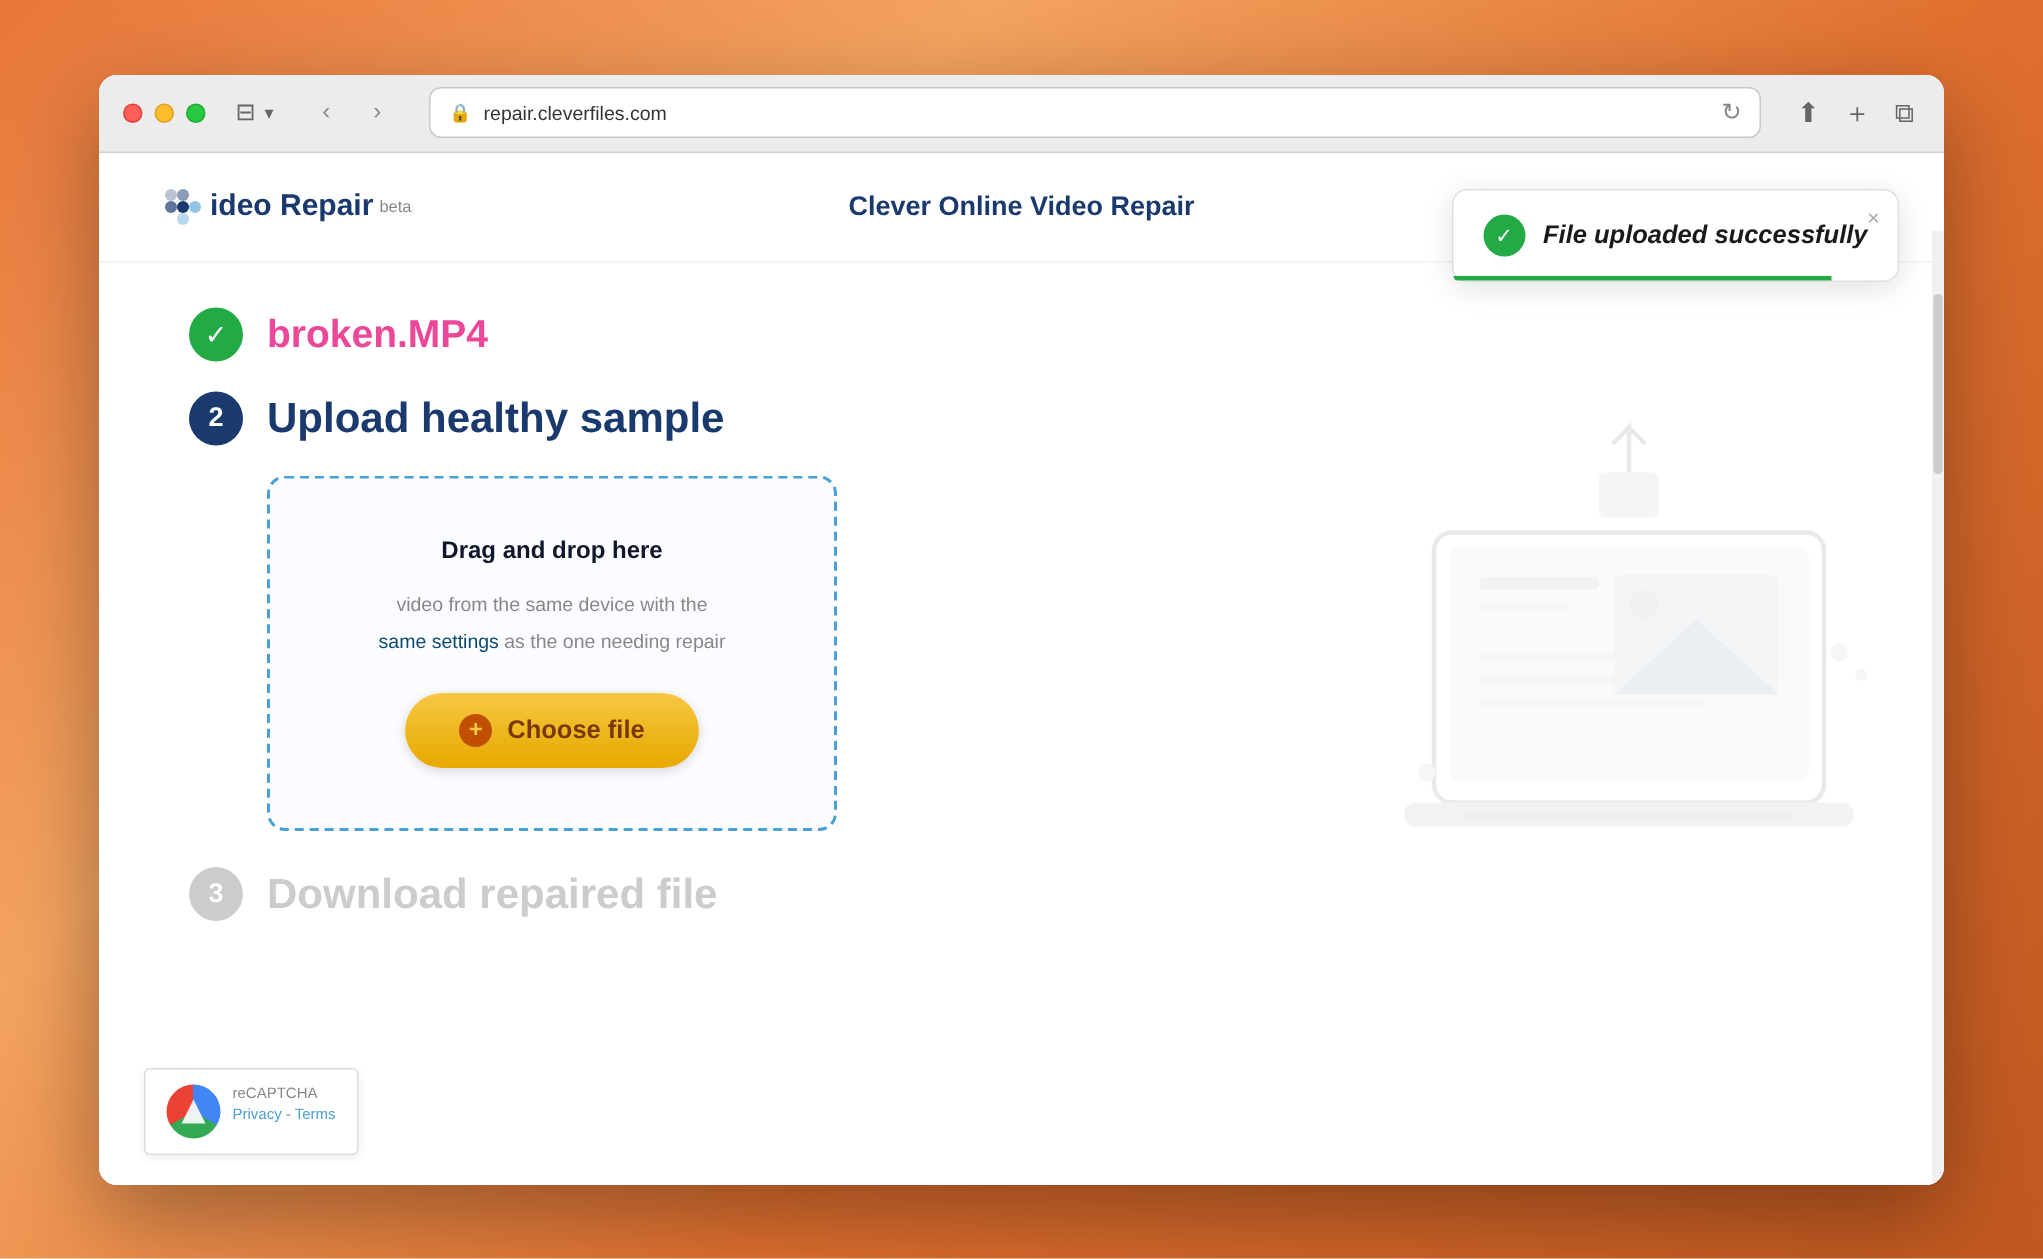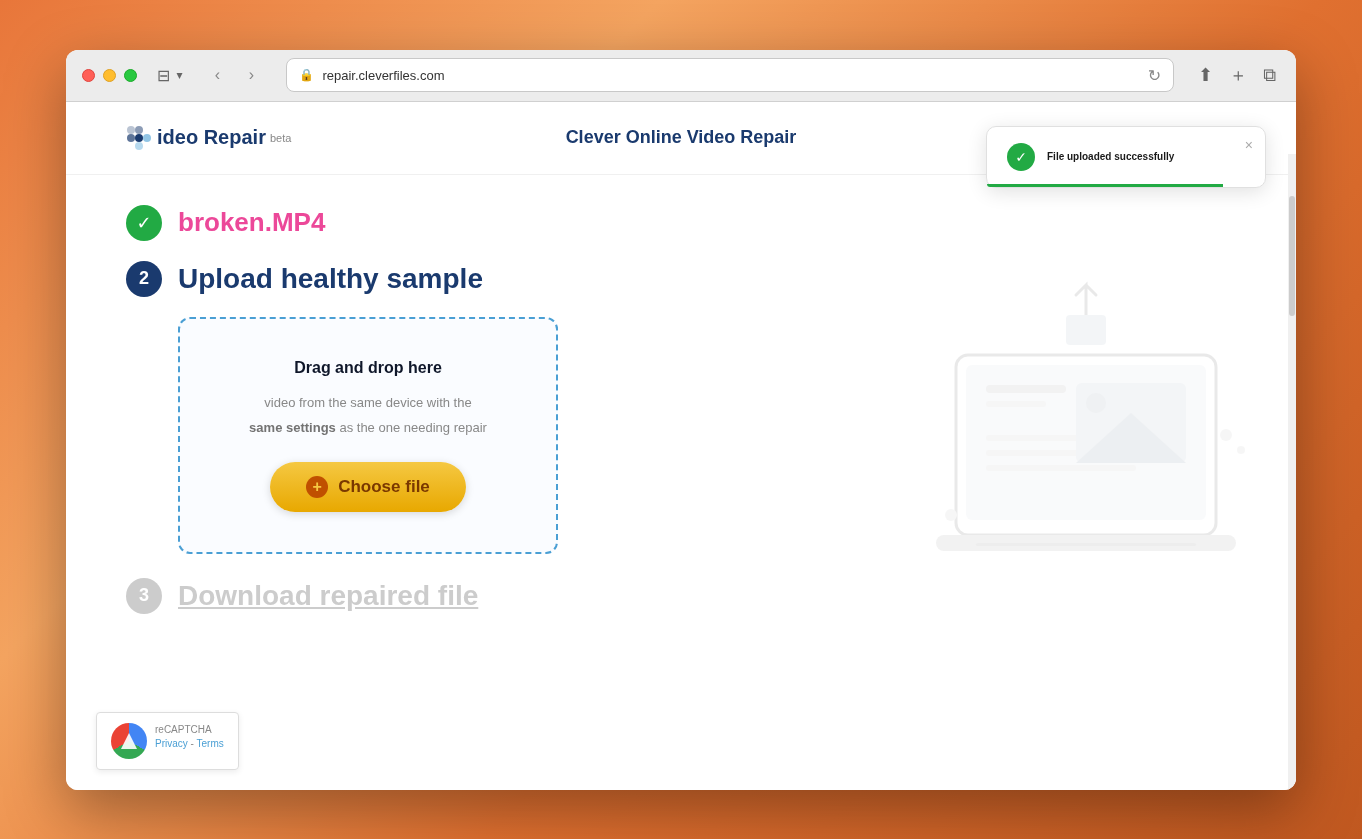--- a/index.html
+++ b/index.html
@@ -135,21 +135,21 @@
       flex: 1;
       background: #ffffff;
       overflow: hidden;
       position: relative;
     }
 
     
     .site-header {
       display: flex;
       align-items: center;
-      padding: 20px 57px;
+      padding: 20px 40px;
       border-bottom: 1px solid #f0f0f0;
       position: relative;
     }
 
     .logo {
       display: flex;
       align-items: center;
       gap: 2px;
     }
 
@@ -213,23 +213,24 @@
       border-radius: 50%;
       display: flex;
       align-items: center;
       justify-content: center;
       color: white;
       font-size: 14px;
       flex-shrink: 0;
     }
 
     .toast-text {
-      font-size: 10px;
+      font-size: 17px;
       font-weight: 600;
       color: #1a1a1a;
+      font-style: italic;
     }
 
     .toast-progress {
       position: absolute;
       bottom: 0;
       left: 0;
       height: 3px;
       background: #22aa44;
       border-radius: 0 0 0 10px;
       width: 85%;
@@ -315,22 +316,22 @@
     }
 
     .hint-text {
       font-size: 13px;
       color: #888;
       margin-bottom: 6px;
       line-height: 1.5;
     }
 
     .hint-link {
-      color: #737373;
-      font-weight: 700;
+      color: #0c4a6e;
+      font-weight: 400;
       text-decoration: none;
     }
 
     .choose-btn {
       background: linear-gradient(180deg, #f5c842 0%, #e8a800 100%);
       border: none;
       border-radius: 30px;
       padding: 14px 36px;
       font-size: 17px;
       font-weight: 700;
@@ -375,21 +376,20 @@
       color: white;
       font-size: 18px;
       font-weight: 700;
       flex-shrink: 0;
     }
 
     .step-title-disabled {
       font-size: 28px;
       font-weight: 700;
       color: #cccccc;
-      text-decoration: underline;
     }
 
     
     .illustration {
       position: absolute;
       right: 0;
       top: 60px;
       width: 420px;
       height: 420px;
       opacity: 0.25;

